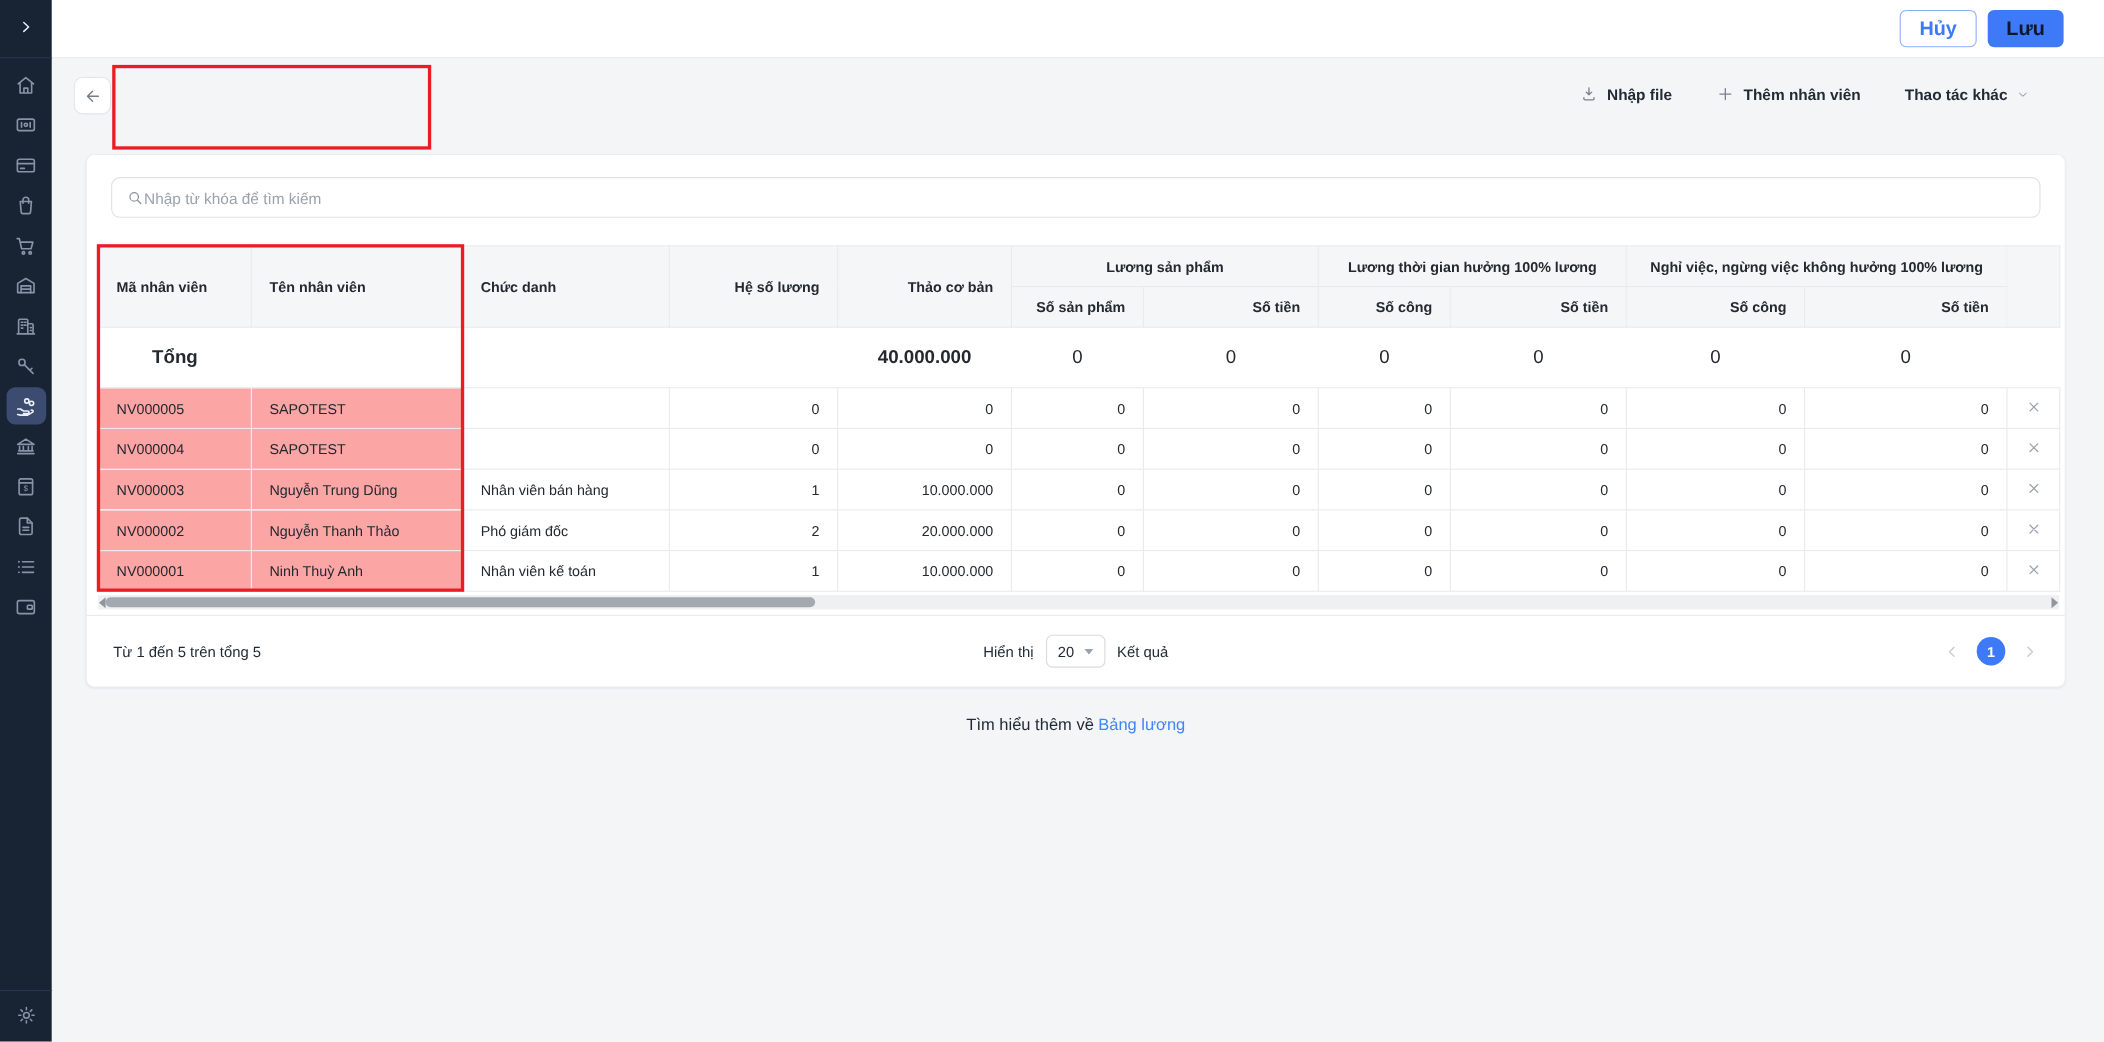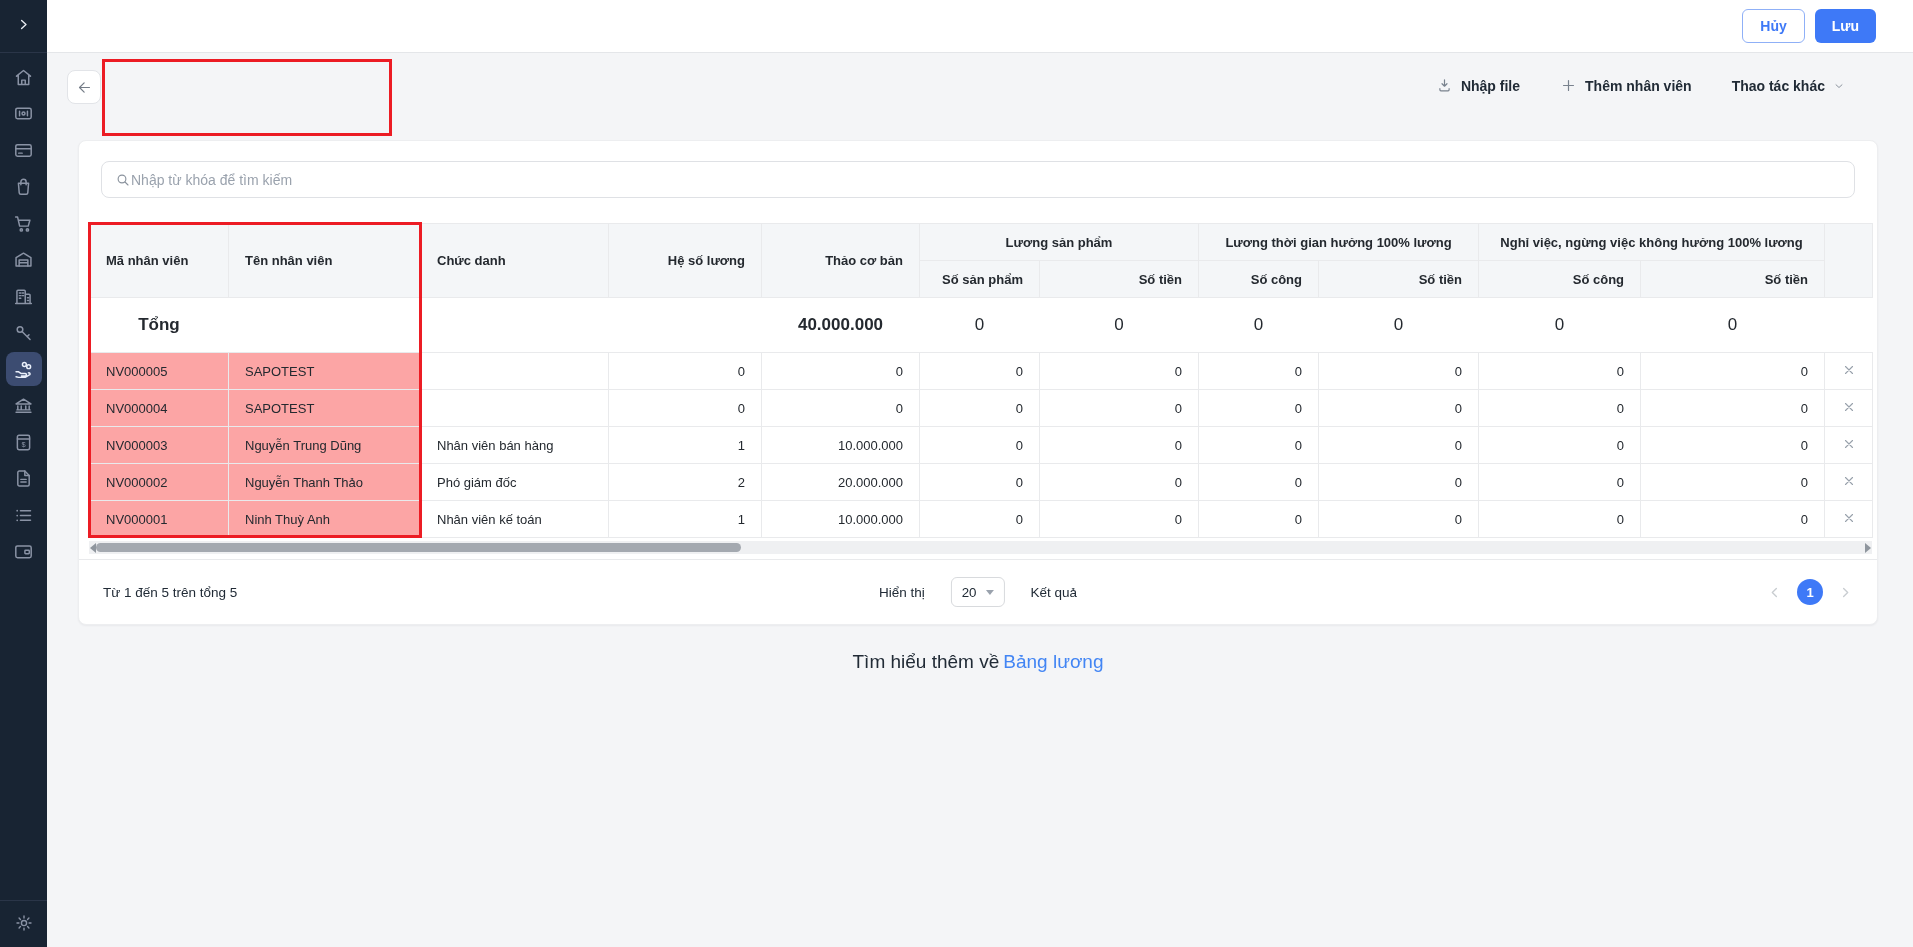--- a/index.html
+++ b/index.html
@@ -15,23 +15,23 @@
   .side-expand { color:#E8ECF2; }
   .side-expand svg { width:15px; height:15px; stroke-width:2.2; }
   .side-items { display:flex; flex-direction:column; align-items:center; gap:2.5px; padding-top:7px; }
   .side-item { width:36px; height:34px; border-radius:8px; display:flex; align-items:center; justify-content:center; color:#8A93A5; }
   .side-item.active { background:#3C4C71; color:#EAF0FB; }
   .side-bottom { position:absolute; bottom:0; left:0; right:0; height:47px; border-top:1px solid #2A3548; display:flex; align-items:center; justify-content:center; color:#8A93A5; }
   .side-bottom svg { width:20px; height:20px; }
 
   
   .topbar { position:absolute; left:47px; top:0; right:0; height:53px; background:#fff; border-bottom:1px solid #E4E6E9; display:flex; align-items:center; justify-content:flex-end; gap:10px; padding-right:37px; }
-  .btn { height:34px; border-radius:6px; font-size:14px; font-weight:700; padding:0 17px; }
+  .btn { height:34px; border-radius:6px; font-size:18px; font-weight:700; padding:0 17px; }
   .btn.ghost { background:#fff; border:1px solid #8FB0F7; color:#3E79F7; }
-  .btn.primary { background:#3E79F7; color:#ffffff; }
+  .btn.primary { background:#3E79F7; color:#0f172a; }
 
   
   .content { position:absolute; left:47px; top:53px; right:0; bottom:0; }
   .back-btn { position:absolute; left:20px; top:17px; width:34px; height:34px; background:#fff; border:1px solid #E2E4E8; border-radius:8px; color:#747C87; display:flex; align-items:center; justify-content:center; }
   .back-btn svg { width:17px; height:17px; }
   .title-block { position:absolute; left:65px; top:13px; }
   .page-title { font-size:20px; font-weight:700; color:#212B36; }
   .page-subtitle { font-size:13px; color:#747E8C; margin-top:7px; }
   .header-actions { position:absolute; right:68px; top:24px; display:flex; align-items:center; gap:40px; }
   .action { display:flex; align-items:center; gap:8px; font-size:14px; font-weight:700; color:#212B36; }
@@ -64,29 +64,29 @@
 
   
   .hscroll { position:absolute; left:10px; top:400px; width:1783px; height:13px; background:#EFF0F2; display:flex; align-items:center; }
   .h-thumb { position:absolute; left:7px; top:2px; width:645px; height:9px; background:#A4A9B0; border-radius:5px; }
   .h-arrow { width:0; height:0; border-top:5px solid transparent; border-bottom:5px solid transparent; position:absolute; }
   .h-arrow.left  { left:1px; border-right:6px solid #8F969E; }
   .h-arrow.right { right:1px; border-left:6px solid #8F969E; }
 
   
   .card-footer { position:absolute; left:0; right:0; top:418px; bottom:0; border-top:1px solid #E9EAEC; display:flex; align-items:center; padding:4px 24px; font-size:13.5px; }
-  .footer-center { position:absolute; left:50%; transform:translateX(-50%); display:flex; align-items:center; gap:26px; }
+  .footer-center { position:absolute; left:50%; transform:translateX(-50%); display:flex; align-items:center; gap:11px; }
   .page-size-select { height:30px; border:1px solid #D8DADD; border-radius:6px; display:flex; align-items:center; gap:9px; padding:0 10px; color:#212B36; }
   .page-size-select .tri { width:0; height:0; border-left:4px solid transparent; border-right:4px solid transparent; border-top:5px solid #9AA2AD; }
   .footer-right { margin-left:auto; display:flex; align-items:center; gap:15px; }
   .pg-chev { color:#C9CDD1; display:inline-flex; }
   .pg-chev svg { width:15px; height:15px; stroke-width:2.2; }
   .pg-circle { width:26px; height:26px; border-radius:50%; background:#3E79F7; color:#fff; font-size:13px; font-weight:700; display:flex; align-items:center; justify-content:center; }
 
-  .learn-more { position:absolute; left:31px; top:598px; width:1800px; text-align:center; font-size:19px; color:#212B36; }
+  .learn-more { position:absolute; left:31px; top:598px; width:1800px; text-align:center; font-size:15px; color:#212B36; }
   .learn-more a { color:#4285F4; text-decoration:none; margin-left:4px; cursor:pointer; }
 
   
   .anno { position:absolute; border:3px solid #EC1C24; pointer-events:none; z-index:9; }
   .anno-title { left:55px; top:6px; width:290px; height:77px; }
   .anno-cols { left:41px; top:169px; width:334px; height:316px; }
 </style>
 </head>
 <body>
 

